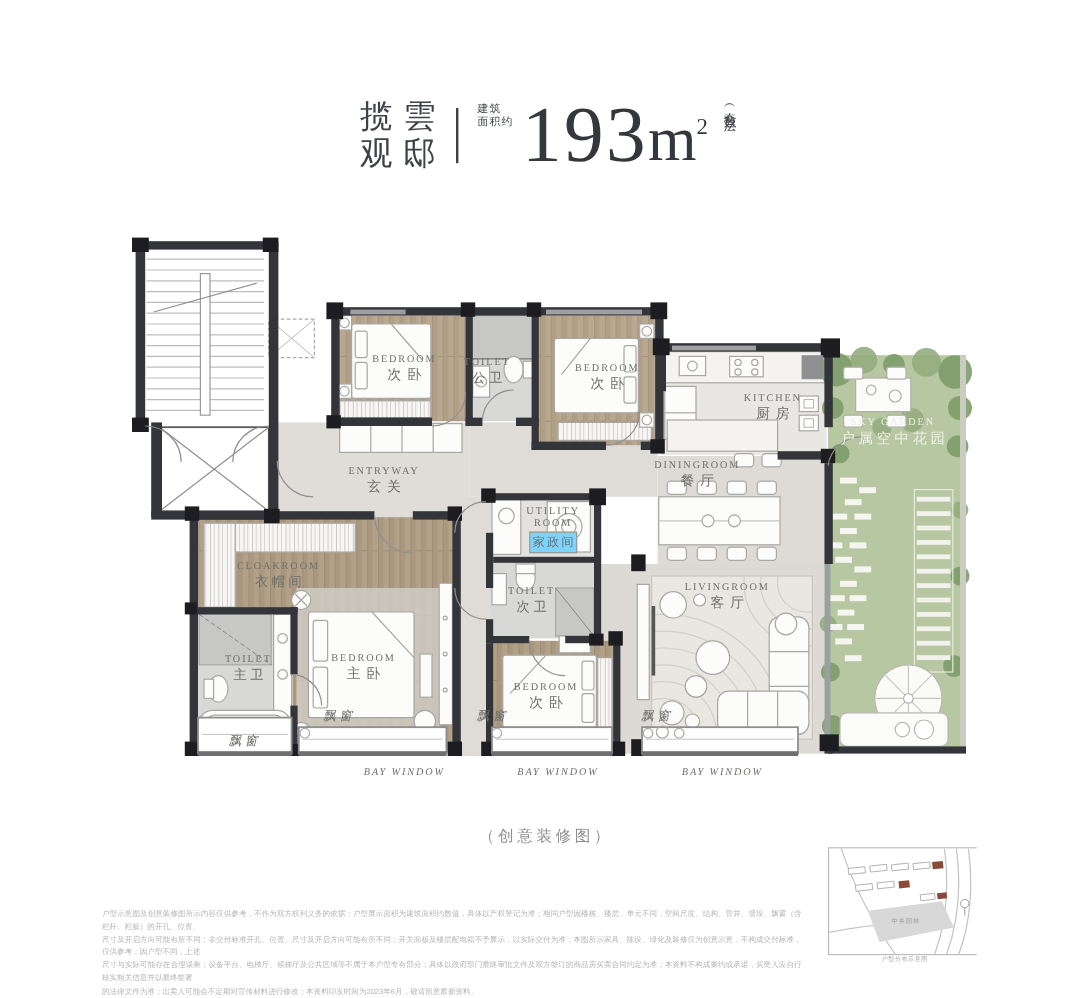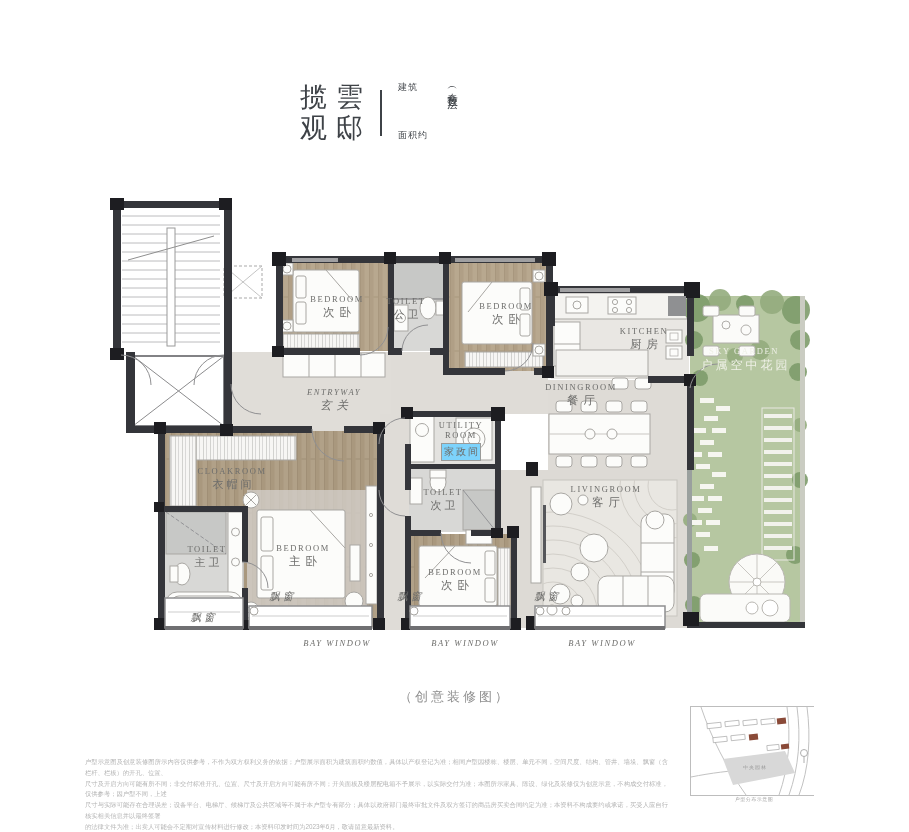--- a/index.html
+++ b/index.html
@@ -3,22 +3,22 @@
 <meta charset="utf-8">
 <style>
   html,body{margin:0;padding:0;background:#ffffff;}
   #canvas{position:relative;width:814px;height:832px;background:#ffffff;overflow:hidden;
           font-family:"Liberation Serif","DejaVu Serif",serif;}
   svg{position:absolute;left:0;top:0;}
   
   .title-block{position:absolute;left:300px;top:80px;height:66px;display:flex;align-items:center;color:#3e4247;}
   .brand{font-size:27px;line-height:31px;letter-spacing:9px;font-weight:500;}
   .tdiv{width:2px;height:46px;background:#3e4247;margin:0 16px 0 8px;}
-  .area-prefix{display:flex;flex-direction:column;justify-content:center;height:52px;font-size:9px;
-               line-height:11px;letter-spacing:1px;margin-right:7px;padding-bottom:4px;gap:37px;}
+  .area-prefix{display:flex;flex-direction:column;justify-content:flex-start;height:52px;font-size:9px;
+               line-height:11px;letter-spacing:1px;margin-right:7px;padding-bottom:4px;}
   .area{display:flex;align-items:flex-end;color:#34383d;}
   .area .num{font-size:66px;line-height:58px;letter-spacing:2px;}
   .area .unit{font-size:52px;line-height:50px;}
   .area sup{font-size:19px;line-height:19px;transform:translateY(-26px);}
   .floor-note{writing-mode:vertical-rl;font-size:10.5px;letter-spacing:3px;margin-left:10px;height:62px;}
   
   .lab{position:absolute;transform:translate(-50%,-50%);text-align:center;color:#6e6e6c;z-index:3;white-space:nowrap;}
   .lab .en{display:block;font-size:8.5px;letter-spacing:1.6px;}
   .lab .zh{display:block;font-size:11.5px;letter-spacing:5px;margin-top:1px;text-indent:5px;}
   .lab.light{color:#eef0e6;}
@@ -49,20 +49,25 @@
 
   <div class="title-block">
     <div class="brand">
       <div>揽雲</div>
       <div>观邸</div>
     </div>
     <div class="tdiv"></div>
     <div class="area-prefix">
       <span>建筑</span>
       <span>面积约</span>
+    </div>
+    <div class="area">
+      <span class="num">193</span>
+        <span class="unit">m</span>
+        <sup>2</sup>
     </div>
     <div class="floor-note">（奇数层）</div>
   </div>
 
   <svg width="909" height="832" viewBox="0 0 909 832">
     <defs>
       <pattern id="wood" width="9" height="54" patternUnits="userSpaceOnUse">
         <rect width="9" height="54" fill="#b8a88f"></rect>
         <rect width="4.5" height="54" fill="#b09f86"></rect>
         <line x1="0" y1="0" x2="0" y2="54" stroke="#9c8b72" stroke-width="0.8"></line>
@@ -495,21 +500,21 @@
     <span class="zh">厨房</span>
   </div>
   <div class="lab" style="left:581px;top:395px;">
     <span class="en">DININGROOM</span>
     <span class="zh">餐厅</span>
   </div>
   <div class="lab light" style="left:744px;top:360px;">
     <span class="en">SKY GARDEN</span>
     <span class="zh" style="font-size:12px;letter-spacing:3px;text-indent:3px;">户属空中花园</span>
   </div>
-  <div class="lab" style="left:334px;top:400px;font-style:italic;">
+  <div class="lab" style="left:320px;top:400px;">
     <span class="en">ENTRYWAY</span>
     <span class="zh">玄关</span>
   </div>
   <div class="lab small" style="left:461px;top:441px;">
     <span class="en wrap">UTILITY ROOM</span>
     <span class="zh boxed">家政间</span>
   </div>
   <div class="lab small" style="left:443px;top:500px;">
     <span class="en">TOILET</span>
     <span class="zh">次卫</span>

